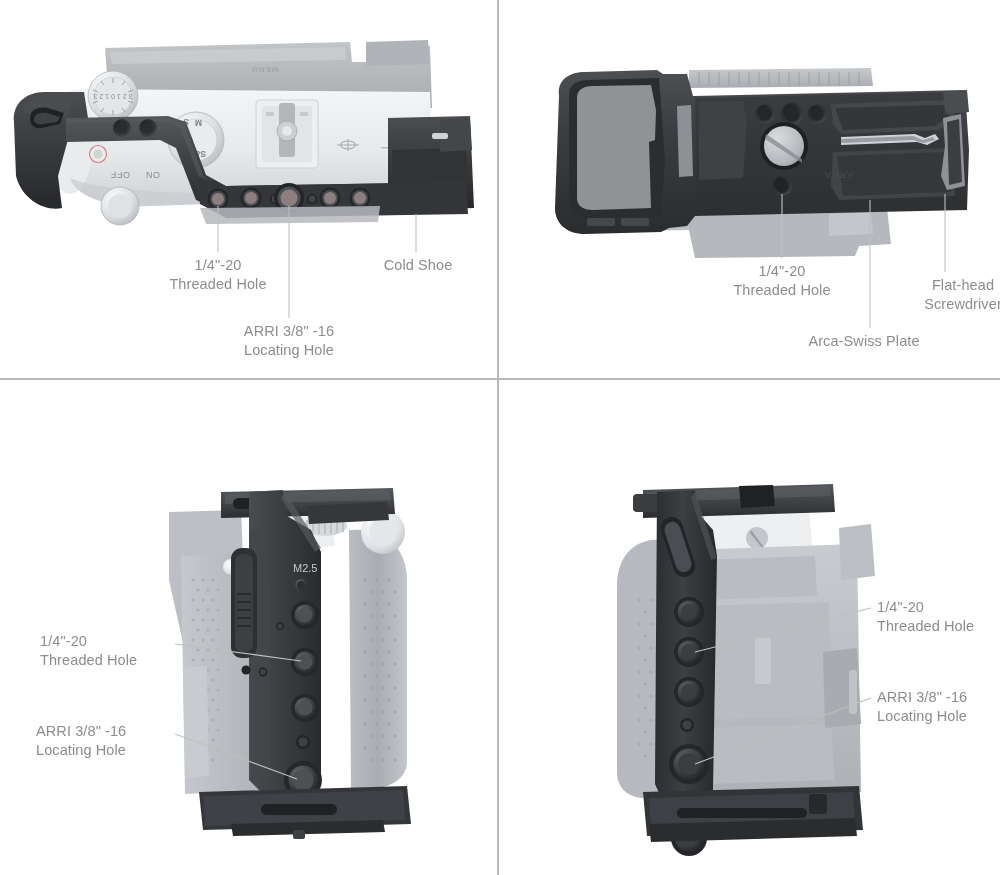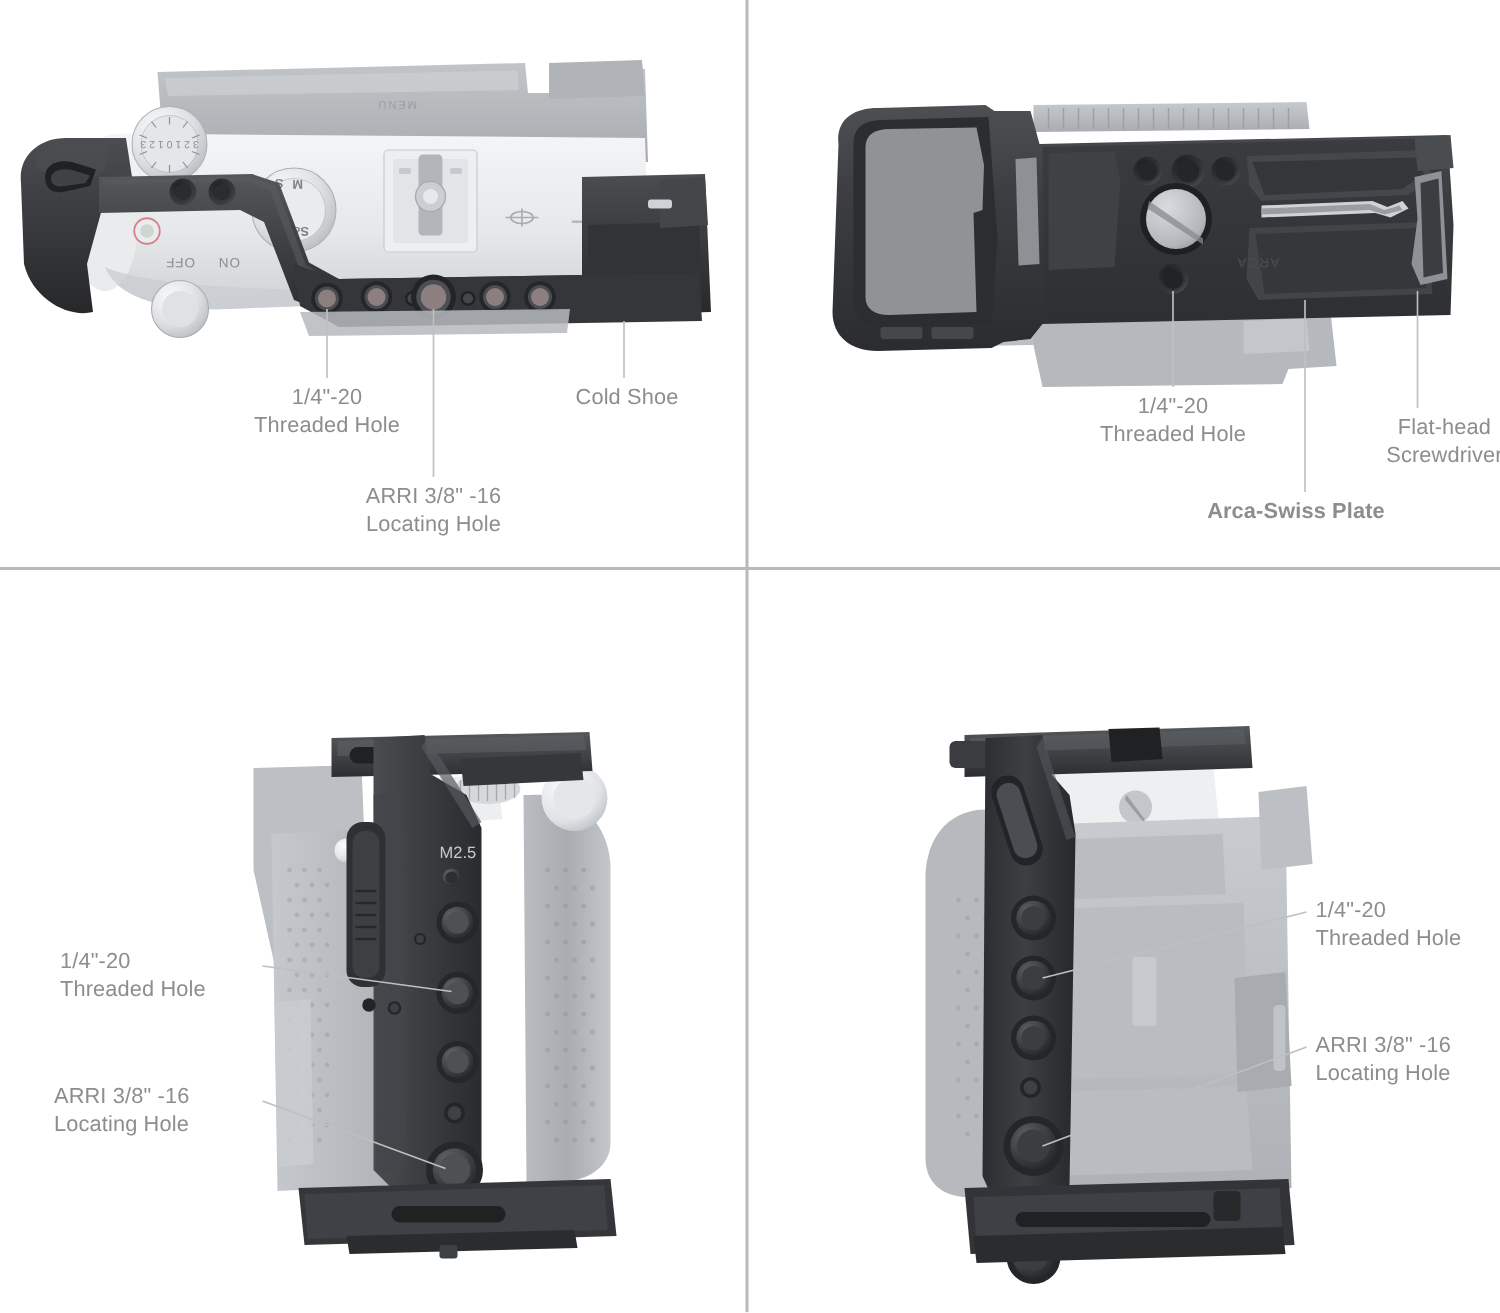--- a/index.html
+++ b/index.html
@@ -361,21 +361,21 @@
         <line x1="371" y1="200" x2="371" y2="328"></line>
         <line x1="446" y1="194" x2="446" y2="272"></line>
       </g>
     </svg>
 
     <div class="lbl center" style="left:283px; top:262px;">
       <span>1/4"-20</span><br>
       <span>Threaded Hole</span>
     </div>
 
-    <div class="lbl center" style="left:365px; top:332px;font-weight:bold;">
+    <div class="lbl center" style="left:365px; top:332px;">
       <span>Arca-Swiss Plate</span>
     </div>
 
     <div class="lbl center" style="left:464px; top:276px;">
       <span>Flat-head</span><br>
       <span>Screwdriver</span>
     </div>
   </div>
 
   <div class="quad q-bl">

